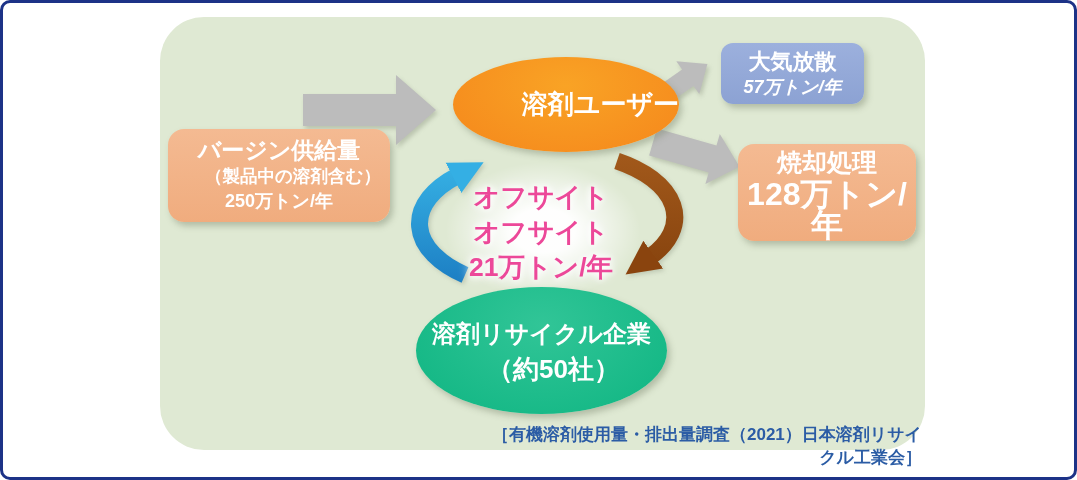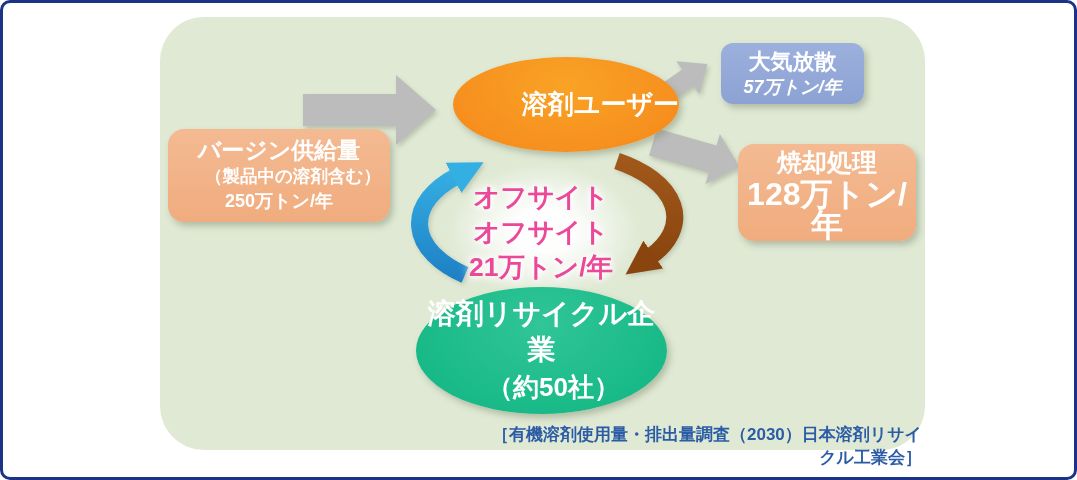--- a/index.html
+++ b/index.html
@@ -49,21 +49,21 @@
   .atmos{left:718px;top:40px;width:143px;height:61px;border-radius:12px;}
   .atmos .l1{font-size:22px;line-height:28px;}
   .atmos .l2{font-size:18px;line-height:23px;font-style:italic;}
   .incin{left:735px;top:131px;width:178px;height:97px;border-radius:16px;margin-top:10px;}
   .incin .l1{font-size:25px;line-height:34px;}
   .incin .l2{font-size:32px;line-height:31px;}
   .recycler{
     left:413px;top:284px;width:251px;height:127px;border-radius:50%;
     background:radial-gradient(ellipse at 50% 30%,#31C597 0%,#17B987 75%);
   }
-  .recycler .l1{font-size:28px;line-height:36px;font-family:Liberation Mono, monospace;}
+  .recycler .l1{font-size:24px;line-height:36px;}
   .recycler .l2{font-size:26px;line-height:34px;margin-left:24px;}
   .center-text{
     position:absolute;left:423px;top:177px;width:230px;
     text-align:center;color:#ec4899;font-weight:bold;
     font-size:26.5px;line-height:35px;
     text-shadow:0 0 6px #fff,0 0 10px #fff,0 0 14px #fff;
   }
   .citation{
     position:absolute;left:487px;top:420px;width:432px;
     text-align:right;color:#2B5CA5;font-weight:600;font-size:17px;
@@ -128,15 +128,15 @@
     <div>オフサイト</div>
     <div>オフサイト</div>
     <div>21万トン/年</div>
   </div>
 
   <div class="node recycler">
     <div class="l1">溶剤リサイクル企業</div>
     <div class="l2">（約50社）</div>
   </div>
 
-  <div class="citation">［有機溶剤使用量・排出量調査（2030）日本溶剤リサイクル工業会］</div>
+  <div class="citation">［有機溶剤使用量・排出量調査（2021）日本溶剤リサイクル工業会］</div>
 
 </div>
 
 </body></html>

